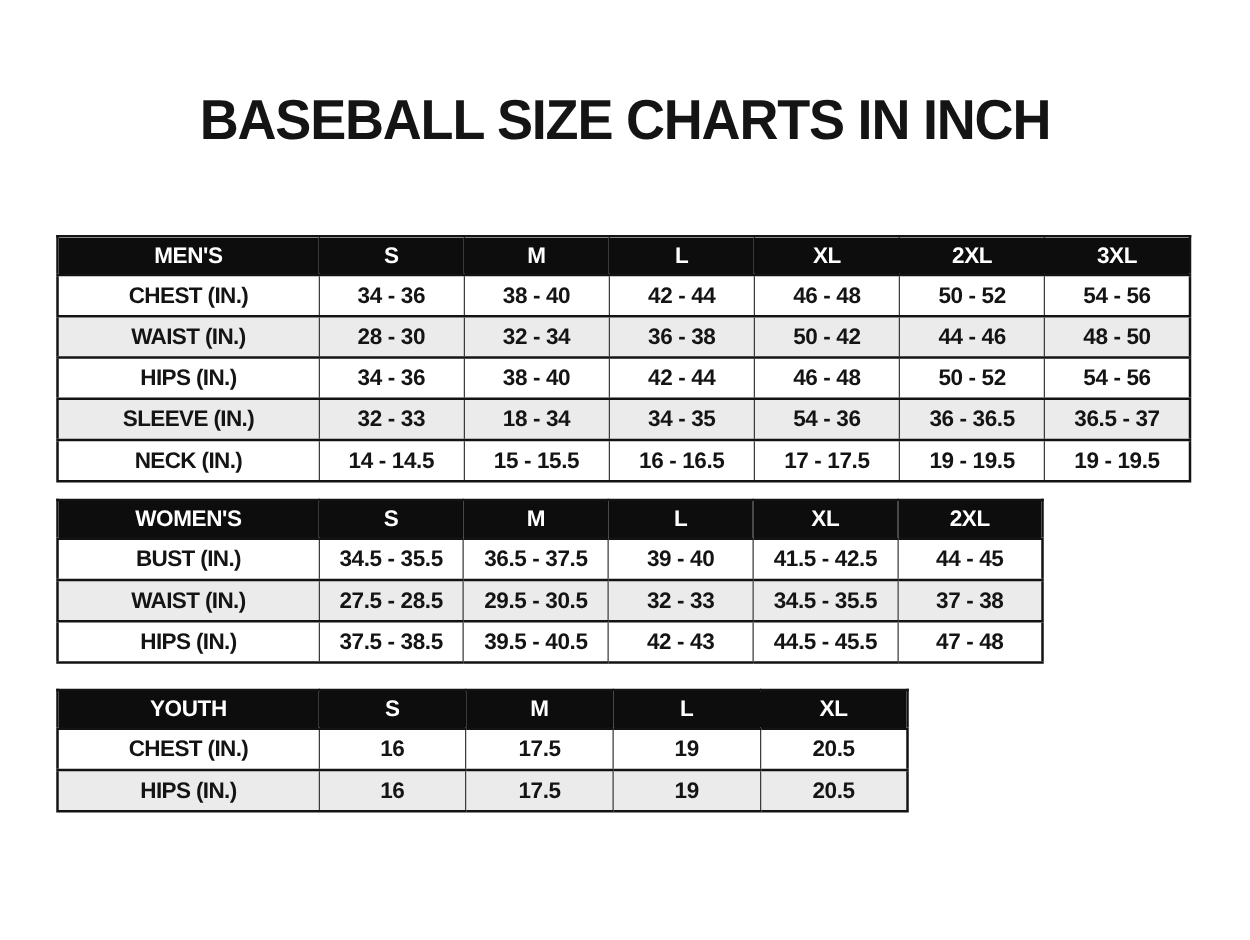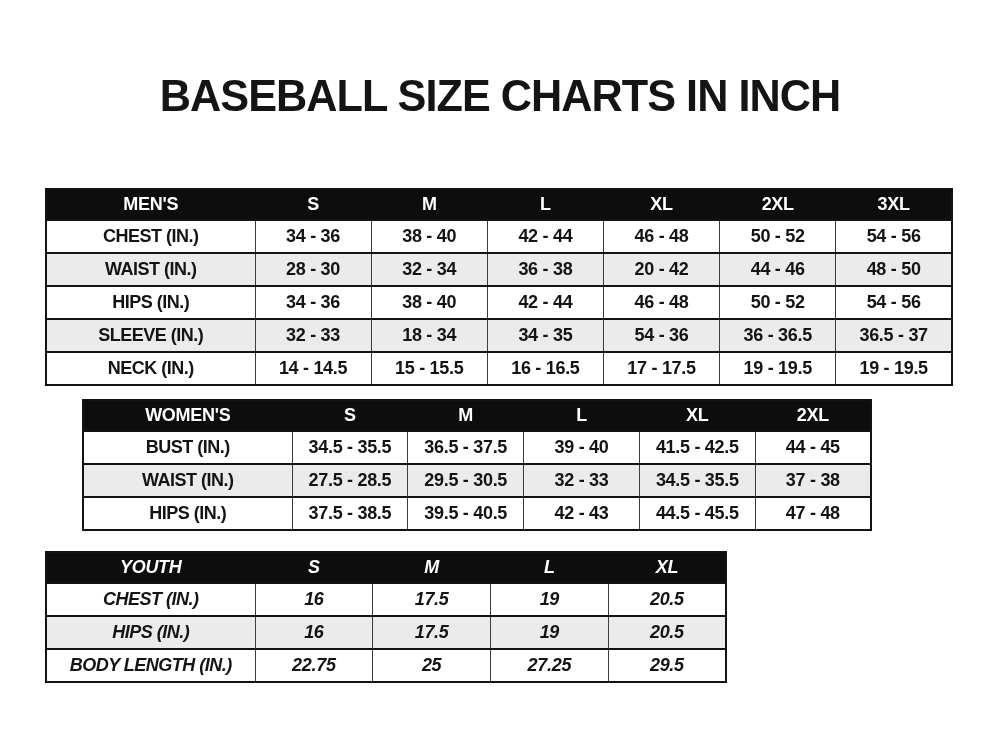--- a/index.html
+++ b/index.html
@@ -28,21 +28,21 @@
   .size-table {
     position: absolute;
     left: 45px;
     border-collapse: collapse;
     table-layout: fixed;
     border: 2px solid var(--border, #131313);
     background: #ffffff;
   }
   .size-table.men   { top: 188px; }
   .size-table.women { top: 399px; }
-  .size-table.youth { top: 551px; font-style: italic; }
+  .size-table.youth { top: 551px; }
 
   .size-table th, .size-table td {
     padding: 0 4px;
     text-align: center;
     vertical-align: middle;
     font-weight: bold;
     letter-spacing: -0.3px;
     overflow: hidden;
     white-space: nowrap;
   }
@@ -101,21 +101,21 @@
             <td>42 - 44</td>
             <td>46 - 48</td>
             <td>50 - 52</td>
             <td>54 - 56</td>
           </tr>
           <tr>
             <td class="row-label">WAIST (IN.)</td>
             <td>28 - 30</td>
             <td>32 - 34</td>
             <td>36 - 38</td>
-            <td>20 - 42</td>
+            <td>50 - 42</td>
             <td>44 - 46</td>
             <td>48 - 50</td>
           </tr>
           <tr>
             <td class="row-label">HIPS (IN.)</td>
             <td>34 - 36</td>
             <td>38 - 40</td>
             <td>42 - 44</td>
             <td>46 - 48</td>
             <td>50 - 52</td>
@@ -134,21 +134,21 @@
             <td class="row-label">NECK (IN.)</td>
             <td>14 - 14.5</td>
             <td>15 - 15.5</td>
             <td>16 - 16.5</td>
             <td>17 - 17.5</td>
             <td>19 - 19.5</td>
             <td>19 - 19.5</td>
           </tr>
         </tbody>
       </table>
-      <table class="size-table women" style="width: 790px; margin-left: 37px;">
+      <table class="size-table women" style="width: 790px;">
         <colgroup>
           <col class="label-col">
           <col>
           <col>
           <col>
           <col>
           <col>
         </colgroup>
         <thead>
           <tr>
@@ -212,23 +212,16 @@
             <td>19</td>
             <td>20.5</td>
           </tr>
           <tr>
             <td class="row-label">HIPS (IN.)</td>
             <td>16</td>
             <td>17.5</td>
             <td>19</td>
             <td>20.5</td>
           </tr>
-          <tr>
-            <td class="row-label">BODY LENGTH (IN.)</td>
-            <td>22.75</td>
-            <td>25</td>
-            <td>27.25</td>
-            <td>29.5</td>
-          </tr>
         </tbody>
       </table>
     </div>
 </div>
 
 </body></html>

